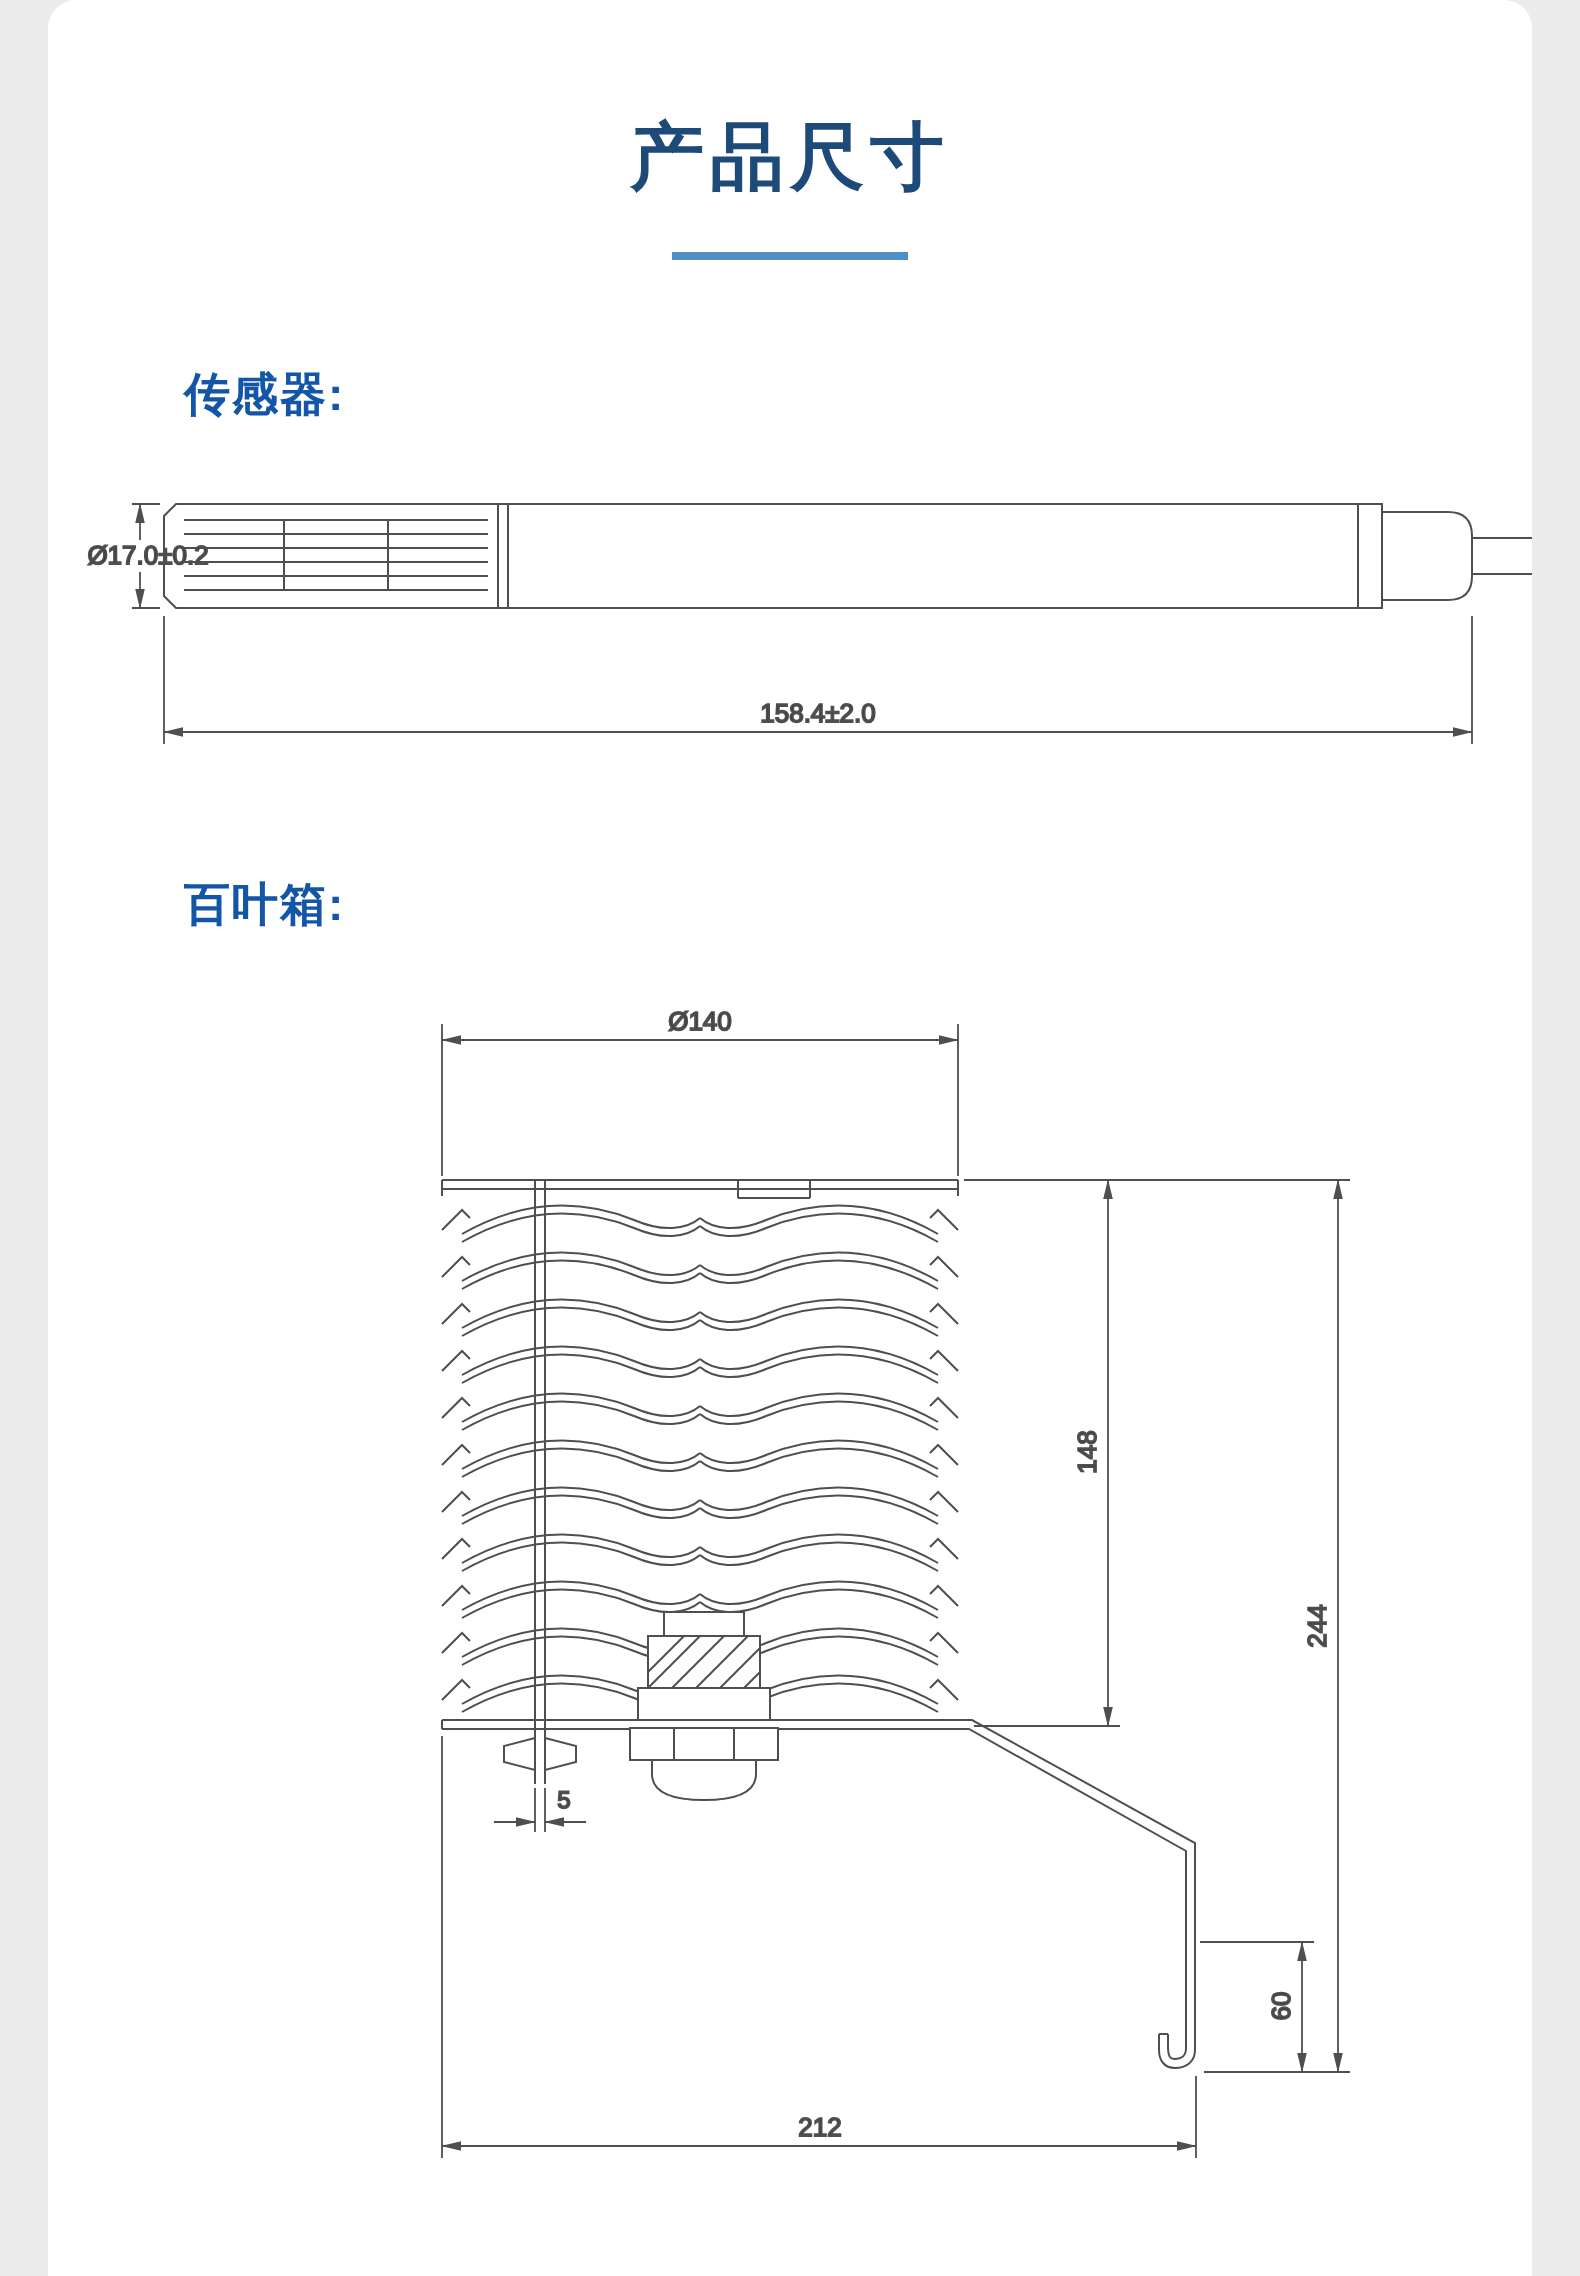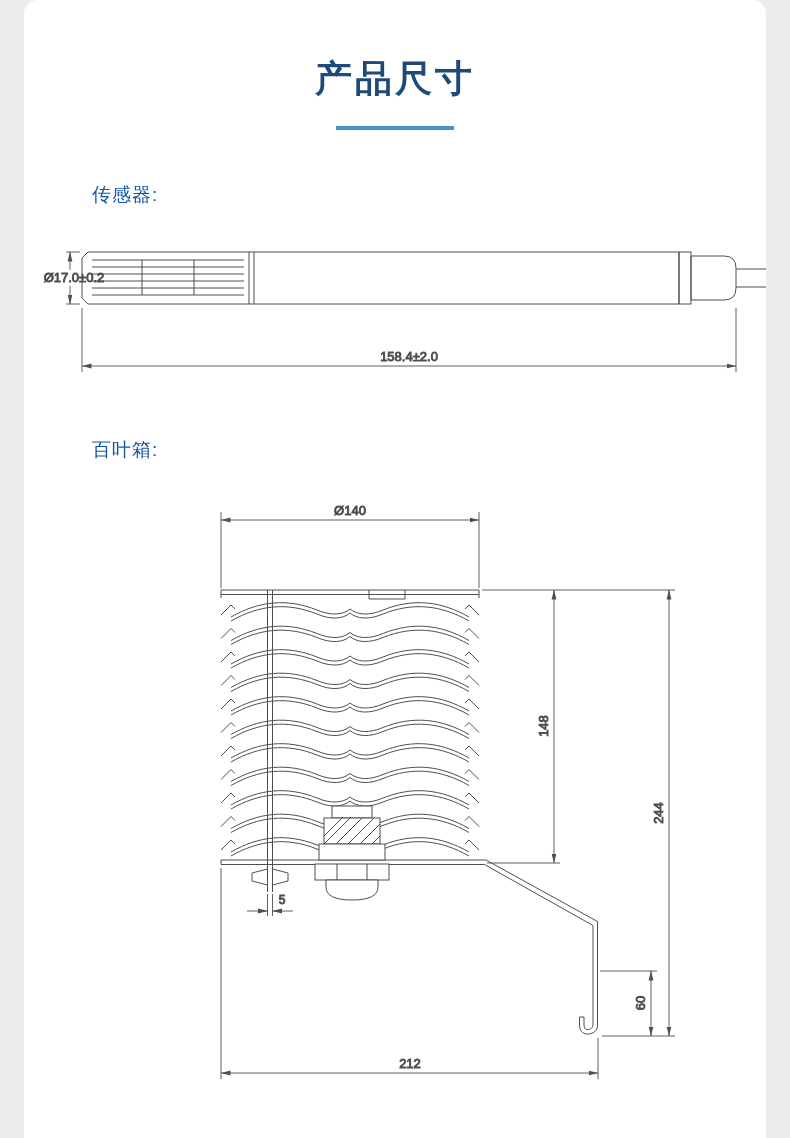--- a/index.html
+++ b/index.html
@@ -13,21 +13,21 @@
   .page-title {
     position:absolute; top:54px; left:0; width:100%;
     text-align:center; font-size:37px; font-weight:bold;
     color:#1d4a78; letter-spacing:3px;
   }
   .title-bar {
     position:absolute; top:126px; left:50%; transform:translateX(-50%);
     width:118px; height:4px; background:#4e8fc6;
   }
   .section-label {
-    position:absolute; left:68px; font-size:19px; font-weight:normal;
+    position:absolute; left:68px; font-size:23px; font-weight:bold;
     color:#1356a8; letter-spacing:1px;
   }
   #sensor-label { top:182px; }
   #louver-label { top:437px; }
   svg { position:absolute; left:0; display:block; }
   #sensor-svg { top:222px; }
   #louver-svg { top:488px; }
   svg text {
     font-family:"Liberation Sans", sans-serif;
     font-size:13px; fill:#333333;

